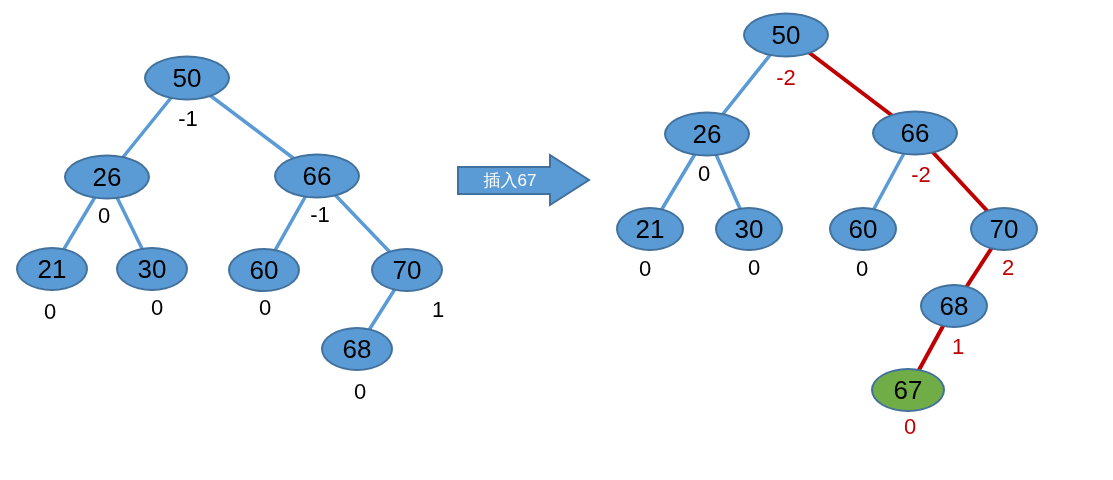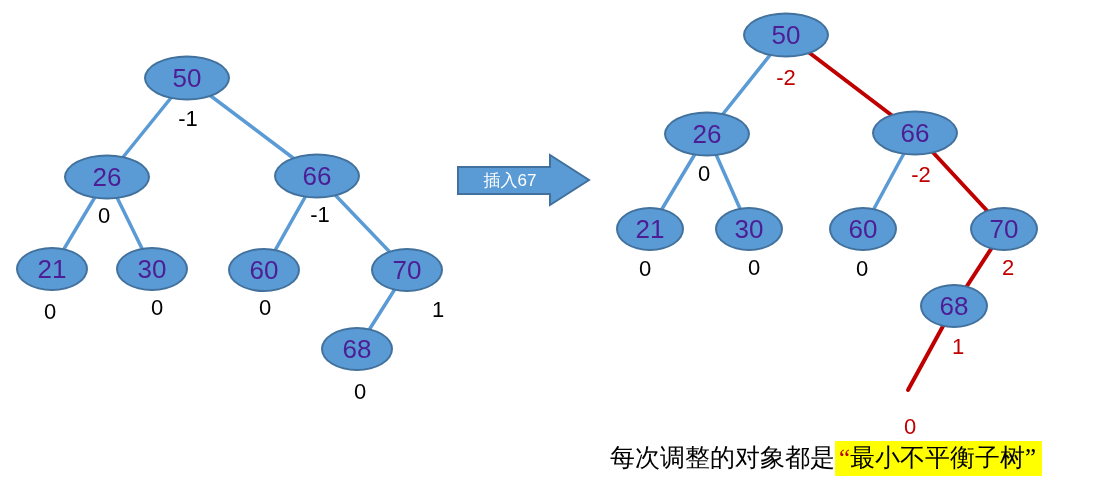--- a/index.html
+++ b/index.html
@@ -1,20 +1,20 @@
 <!DOCTYPE html>
 <html><head>
 <meta charset="utf-8">
 <style>
   html,body{margin:0;padding:0;background:#ffffff;}
   .stage{position:relative;width:1113px;height:480px;background:#ffffff;overflow:hidden;
          font-family:"Liberation Sans","DejaVu Sans",sans-serif;}
   .edges{position:absolute;left:0;top:0;width:1113px;height:480px;}
   .node{position:absolute;display:flex;align-items:center;justify-content:center;
-        border-radius:50%;color:#4c1d95;font-size:26px;
+        border-radius:50%;color:#000000;font-size:26px;
         background:#5b9bd5;border:2.5px solid #41719c;box-sizing:border-box;
         transform:translate(-50%,-50%);text-align:center;}
   .node.big{width:86px;height:45px;}
   .node.sm{width:72px;height:44px;}
   .node.sm2{width:68px;height:44px;}
   .node.new{width:74px;height:44px;background:#70ad47;}
   .bal{position:absolute;transform:translate(-50%,-50%);font-size:22px;color:#000000;
        white-space:nowrap;}
   .bal.red{color:#c00000;}
   .arrow-label{position:absolute;left:510px;top:180px;transform:translate(-50%,-50%);
@@ -79,28 +79,26 @@
   <div class="bal" style="left:360px;top:392px">0</div>
 
   <div class="node big" style="left:786px;top:35px">50</div>
   <div class="node big" style="left:707px;top:134px">26</div>
   <div class="node big" style="left:915px;top:133px">66</div>
   <div class="node sm2" style="left:650px;top:229px">21</div>
   <div class="node sm2" style="left:749px;top:229px">30</div>
   <div class="node sm2" style="left:863px;top:229px">60</div>
   <div class="node sm2" style="left:1004px;top:229px">70</div>
   <div class="node sm2" style="left:954px;top:306px">68</div>
+  <div class="node new" style="left:908px;top:390px">67</div>
 
   <div class="bal red" style="left:786px;top:78px">-2</div>
   <div class="bal" style="left:704px;top:174px">0</div>
   <div class="bal red" style="left:921px;top:175px">-2</div>
   <div class="bal" style="left:645px;top:269px">0</div>
   <div class="bal" style="left:754px;top:268px">0</div>
   <div class="bal" style="left:862px;top:269px">0</div>
   <div class="bal red" style="left:1008px;top:268px">2</div>
   <div class="bal red" style="left:958px;top:347px">1</div>
   <div class="bal red" style="left:910px;top:427px">0</div>
 
-  <div class="caption">
-    <span>每次调整的对象都是</span><span class="hl"><span class="q-open">“</span><span>最小不平衡子树</span><span>”</span></span>
-  </div>
 
 </div>
 
 </body></html>

